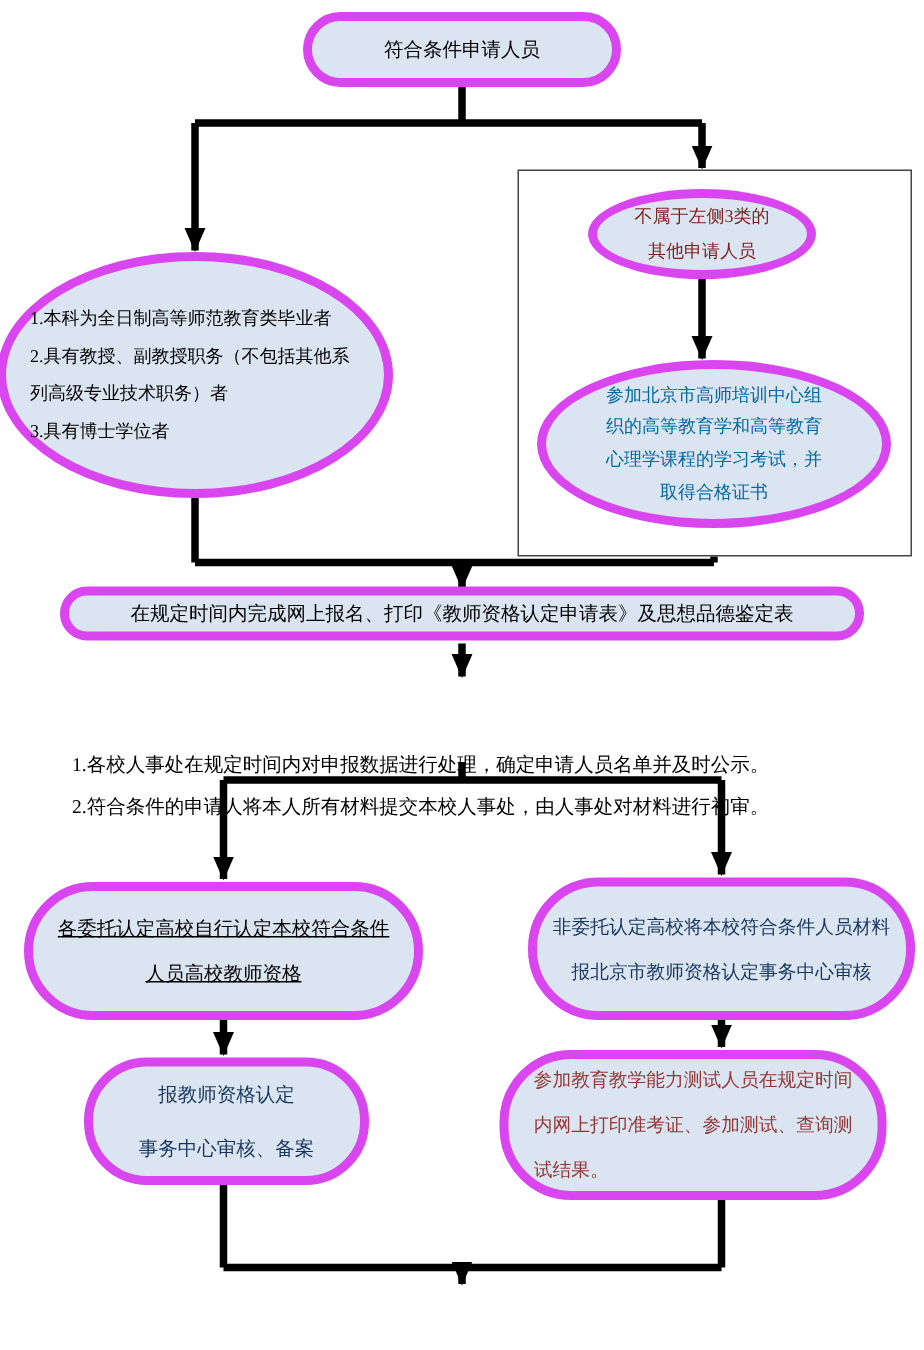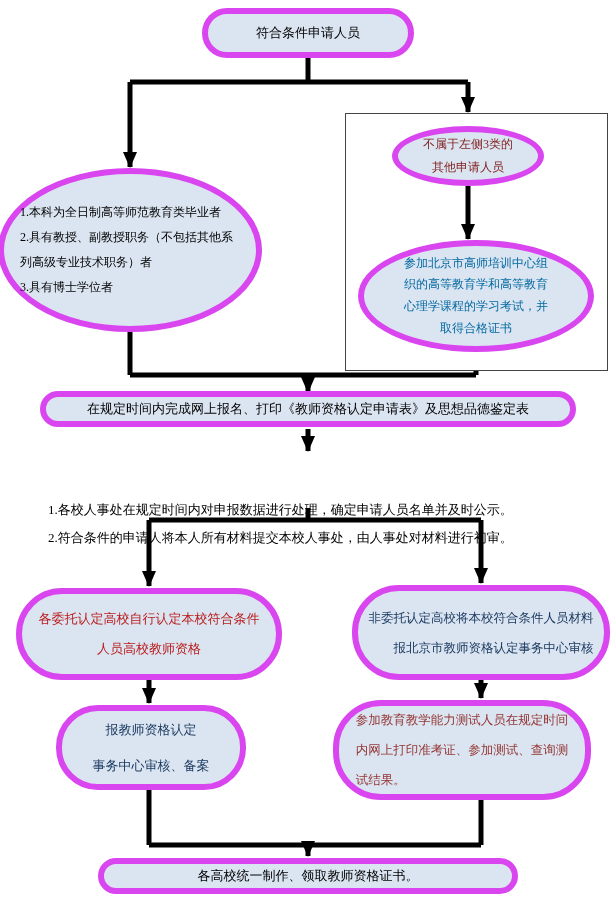--- a/index.html
+++ b/index.html
@@ -38,21 +38,21 @@
   .n-other { left: 392px; top: 126px; width: 152px; height: 60px; border-radius: 50%;
              font-size: 12px; line-height: 1.9; }
   .n-training { left: 358px; top: 240px; width: 236px; height: 112px; border-radius: 50%;
                 font-size: 12px; line-height: 1.8; }
   .n-register { left: 40px; top: 373px; width: 536px; height: 36px; border-radius: 18px; margin-top: 18px; }
   .n-hr { left: 42px; top: 452px; width: 532px; height: 56px;
           text-align: left; line-height: 2.15; padding: 0 6px; justify-content: flex-start; }
   .n-entrusted { left: 16px; top: 588px; width: 266px; height: 92px; border-radius: 46px;
                  line-height: 2.3; }
   .n-nonentrusted { left: 352px; top: 585px; width: 258px; height: 95px; border-radius: 47px;
-                    font-size: 12.5px; line-height: 2.4; text-align: right; }
+                    font-size: 12.5px; line-height: 2.4; }
   .n-report { left: 56px; top: 705px; width: 190px; height: 85px; border-radius: 42px;
               line-height: 2.7; }
   .n-ability { left: 333px; top: 700px; width: 258px; height: 100px; border-radius: 48px;
                font-size: 12.5px; line-height: 2.4; text-align: left; padding: 0 14px; }
   .n-final { left: 98px; top: 858px; width: 420px; height: 36px; border-radius: 18px; }
   .box-other-group { left: 345px; top: 113px; width: 263px; height: 258px; }
 </style>
 </head>
 <body>
 
@@ -119,28 +119,27 @@
   <div class="node n-training" style="color: #0369a1;">参加北京市高师培训中心组
 织的高等教育学和高等教育
 心理学课程的学习考试，并
 取得合格证书</div>
 
   <div class="node n-register" style="color: rgb(0, 0, 0);">在规定时间内完成网上报名、打印《教师资格认定申请表》及思想品德鉴定表</div>
 
   <div class="node plain n-hr" style="color: rgb(0, 0, 0);">1.各校人事处在规定时间内对申报数据进行处理，确定申请人员名单并及时公示。
 2.符合条件的申请人将本人所有材料提交本校人事处，由人事处对材料进行初审。</div>
 
-  <div class="node n-entrusted" style="color: #b91c1c;">各委托认定高校自行认定本校符合条件
+  <div class="node n-entrusted" style="color: #000000; text-decoration: underline;">各委托认定高校自行认定本校符合条件
 人员高校教师资格</div>
 
   <div class="node n-nonentrusted" style="color: rgb(23, 54, 93);">非委托认定高校将本校符合条件人员材料
 报北京市教师资格认定事务中心审核</div>
 
   <div class="node n-report" style="color: rgb(23, 54, 93);">报教师资格认定
 事务中心审核、备案</div>
 
   <div class="node n-ability" style="color: rgb(148, 54, 52);">参加教育教学能力测试人员在规定时间
 内网上打印准考证、参加测试、查询测
 试结果。</div>
 
-  <div class="node n-final" style="color: rgb(0, 0, 0);">各高校统一制作、领取教师资格证书。</div>
 
 </div>
 
 </body></html>

